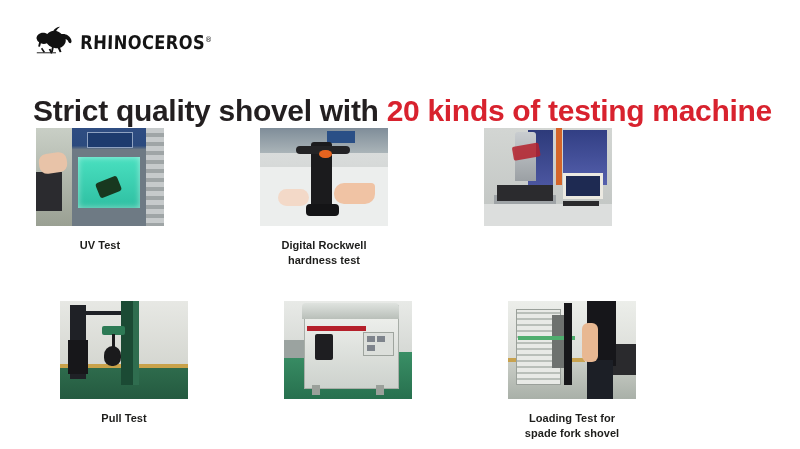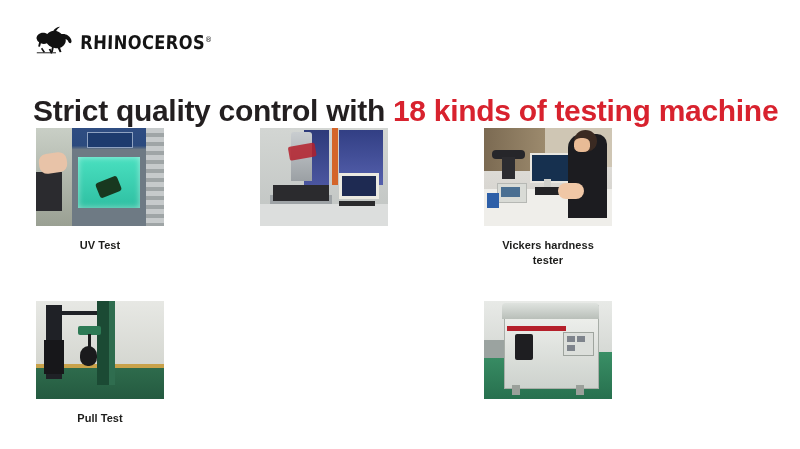--- a/index.html
+++ b/index.html
@@ -80,20 +80,21 @@
     top: 128px;
     width: 728px;
   }
   .row {
     display: flex;
     justify-content: space-between;
     width: 576px;
   }
   .row-2 {
     margin-top: 34px;
+    margin-left: 24px;
   }
   .cell {
     width: 128px;
     display: flex;
     flex-direction: column;
     align-items: center;
   }
   .photo {
     width: 128px;
     height: 98px;
@@ -271,76 +272,70 @@
   <div class="logo">
     <svg class="logo-mark" viewBox="0 0 100 70">
       <path fill="#111111" d="M8 34c-2-6 2-12 8-14 5-2 11-1 15 2 3-4 9-7 15-7 7 0 12 3 16 7 5-1 10 0 14 3 5 3 8 8 8 13 0 2-1 4-3 4-2 0-3-1-4-3-1-3-3-5-6-6 1 4 0 8-2 11-2 4-6 7-10 8l3 9-4 1-4-9c-3 0-6 0-9-1l-2 10-4-1 2-10c-4-2-8-5-11-9-4 2-9 2-13 0l-2 8-4-1 2-9c-3-2-5-5-5-9z"></path>
       <path fill="#111111" d="M44 15c3-5 9-9 15-9-4 3-7 6-9 10z"></path>
       <path fill="#111111" d="M20 52l6 9-3 2-6-9zM38 54l4 10-3 1-5-10z"></path>
       <rect x="8" y="62" width="42" height="2" fill="#111111"></rect>
     </svg>
     <span class="logo-word"><span>RHINOCEROS</span><span class="logo-reg">®</span></span>
   </div>
 
-  <h1 class="title"><span>Strict quality control with </span><span class="hl">18 kinds of testing machine</span></h1>
+  <h1 class="title"><span>Strict quality shovel with </span><span class="hl">20 kinds of testing machine</span></h1>
 
   <div class="grid">
 
     <div class="row row-1">
 
       <div class="cell">
         <div class="photo p-uv">
           <i class="wall"></i>
             <i class="cab"></i>
             <i class="panel"></i>
             <i class="glass"></i>
             <i class="spec"></i>
             <i class="side"></i>
             <i class="arm2"></i>
             <i class="arm"></i>
         </div>
         <div class="caption">UV Test</div>
       </div>
 
+      <div class="cell">
+        <div class="photo p-rock">
+          <i class="top"></i>
+            <i class="scr"></i>
+            <i class="bench"></i>
+            <i class="col"></i>
+            <i class="base"></i>
+            <i class="head"></i>
+            <i class="knob"></i>
+            <i class="hand"></i>
+            <i class="hand2"></i>
+        </div>
+        <div class="caption">Digital Rockwell<br>hardness test</div>
+      </div>
 
       <div class="cell">
         <div class="photo p-proj">
           <i class="winL"></i>
             <i class="post"></i>
             <i class="winR"></i>
             <i class="bench2"></i>
             <i class="mach"></i>
             <i class="logo2"></i>
             <i class="stage2"></i>
             <i class="stage"></i>
             <i class="mon"></i>
             <i class="kb"></i>
         </div>
       </div>
 
-      <div class="cell">
-        <div class="photo p-vick">
-          <i class="bg"></i>
-            <i class="bg2"></i>
-            <i class="desk"></i>
-            <i class="mon"></i>
-            <i class="stand"></i>
-            <i class="scope"></i>
-            <i class="scope2"></i>
-            <i class="pad"></i>
-            <i class="pad2"></i>
-            <i class="kb"></i>
-            <i class="box"></i>
-            <i class="man"></i>
-            <i class="head2"></i>
-            <i class="face"></i>
-            <i class="arm3"></i>
-        </div>
-        <div class="caption">Vickers hardness<br>tester</div>
-      </div>
 
 
     </div>
 
     <div class="row row-2">
 
       <div class="cell">
         <div class="photo p-pull">
           <i class="wall"></i>
             <i class="cheat"></i>
@@ -369,18 +364,34 @@
             <i class="door"></i>
             <i class="ctrl"></i>
             <i class="btn1"></i>
             <i class="btn2"></i>
             <i class="btn3"></i>
             <i class="legs"></i>
             <i class="legs2"></i>
         </div>
       </div>
 
+      <div class="cell">
+        <div class="photo p-load">
+          <i class="wall"></i>
+            <i class="ybar"></i>
+            <i class="flr"></i>
+            <i class="rack"></i>
+            <i class="shv"></i>
+            <i class="gbar"></i>
+            <i class="post"></i>
+            <i class="box"></i>
+            <i class="man"></i>
+            <i class="legs"></i>
+            <i class="arm"></i>
+        </div>
+        <div class="caption">Loading Test for<br>spade fork shovel</div>
+      </div>
 
 
     </div>
 
   </div>
 </div>
 
 </body></html>

